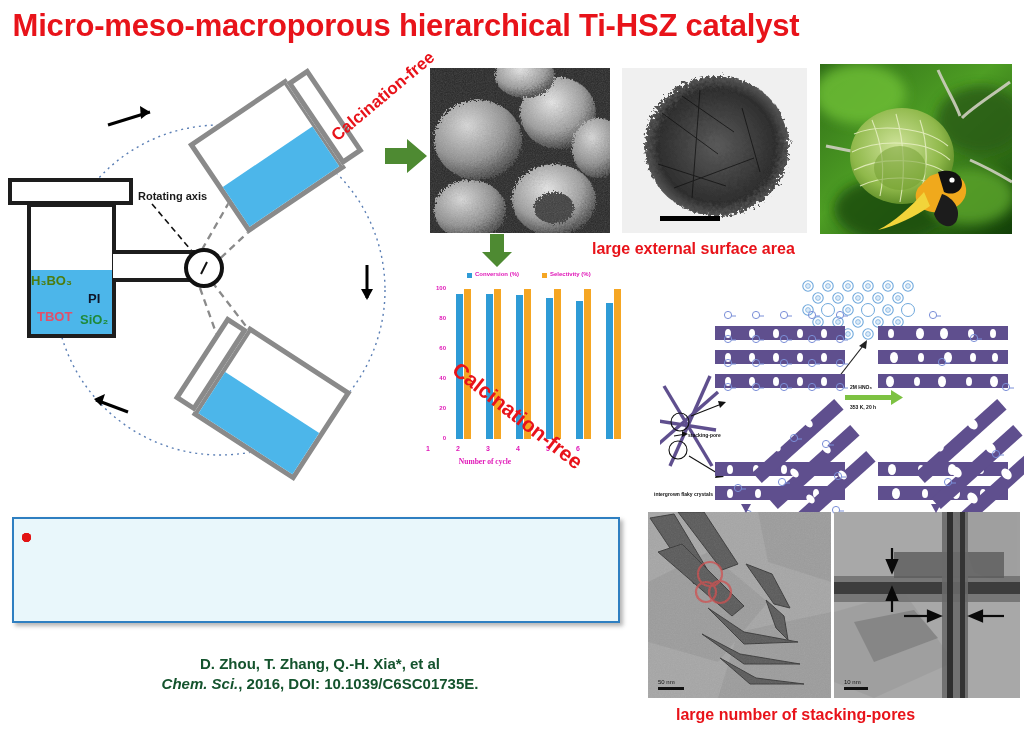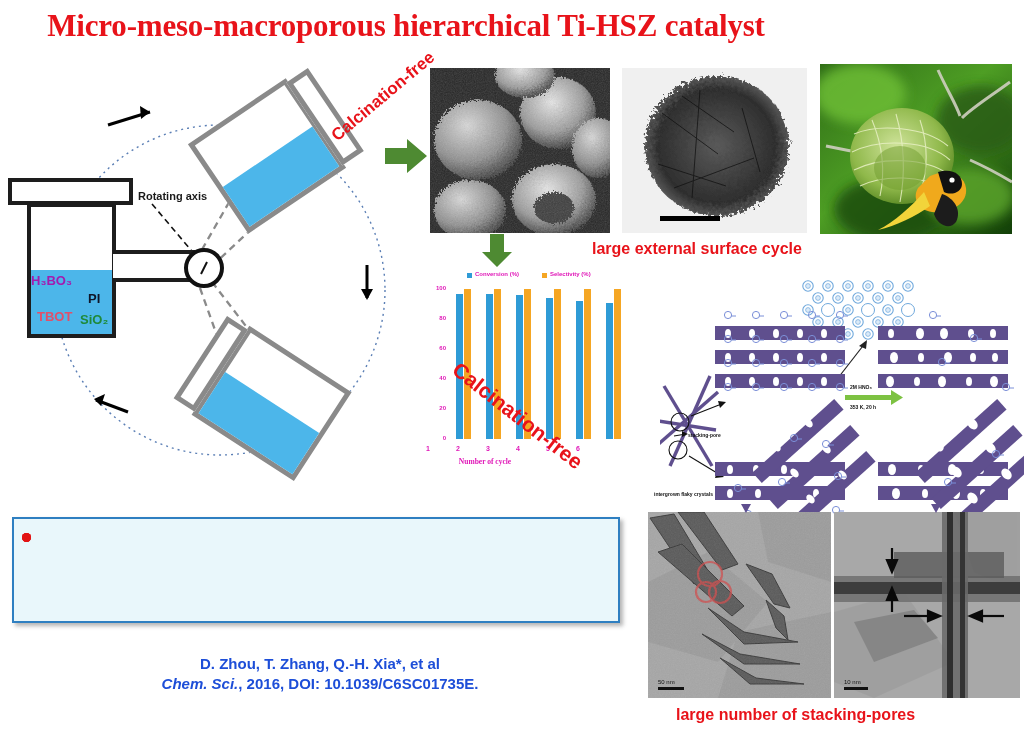--- a/index.html
+++ b/index.html
@@ -3,21 +3,21 @@
 <meta charset="utf-8">
 <style>
   html,body{margin:0;padding:0;background:#ffffff;}
   body{width:1024px;height:736px;position:relative;overflow:hidden;
        font-family:"Liberation Sans","DejaVu Sans",sans-serif;}
   .abs{position:absolute;}
 
   
   #title{left:0;top:8px;width:812px;text-align:center;
          font-size:31px;font-weight:bold;color:#e8131a;letter-spacing:-0.2px;
-         font-family:Liberation Serif, serif;}
+         font-family:Liberation Sans, sans-serif;}
 
   
   #rotdiagram{left:0;top:70px;width:420px;height:440px;}
   .vessel-body{position:absolute;border:4px solid #1d1d1d;background:#ffffff;box-sizing:border-box;}
   .vessel-liq{position:absolute;background:#4cb6ea;}
   .cap{position:absolute;border:4px solid #1d1d1d;background:#fff;box-sizing:border-box;}
   .reagent{position:absolute;font-size:13px;font-weight:bold;white-space:nowrap;}
   .tilted{position:absolute;transform-origin:center center;}
   .tbody{position:absolute;border:5px solid #8a8a8a;background:#fff;box-sizing:border-box;}
   .tliq{position:absolute;background:#4cb6ea;}
@@ -49,21 +49,21 @@
   #cnbox{left:12px;top:517px;width:608px;height:106px;
          border:2px solid #2e7fc1;background:#e9f7fb;box-sizing:border-box;
          box-shadow:3px 3px 4px rgba(90,90,90,.45);}
   .cnline{position:relative;color:#1722c8;font-weight:bold;font-size:17.5px;
           line-height:33px;white-space:nowrap;padding-left:24px;
           font-family:"DejaVu Sans","Liberation Sans",sans-serif;}
   .cndot{position:absolute;left:8px;top:12px;width:9px;height:9px;border-radius:50%;
          background:#e21414;}
 
   
-  .cite{position:absolute;width:620px;text-align:center;color:#1d4ed8;
+  .cite{position:absolute;width:620px;text-align:center;color:#14532d;
         font-weight:bold;font-size:15px;white-space:nowrap;}
   .cite i{font-style:italic;}
 
   
   #schem{left:660px;top:280px;width:364px;height:230px;}
   .slab{position:absolute;background:#5f4f8e;}
   .pore{position:absolute;background:#ffffff;border-radius:50%;}
   .slabel{position:absolute;font-size:5px;font-weight:bold;color:#111;white-space:nowrap;}
   .flake{position:absolute;background:#5f4f8e;transform-origin:center;}
 </style>
@@ -97,21 +97,21 @@
   <div class="vessel-liq" style="left:31px;top:200px;width:81px;height:64px;"></div>
 
   <div class="vessel-body" style="left:113px;top:180px;width:82px;height:32px;border-left:none;"></div>
   <div class="hub" style="left:184px;top:178px;width:40px;height:40px;"></div>
   <svg width="18" height="18" style="position:absolute;left:196px;top:190px;">
     <path d="M11,2 L5,14" stroke="#111" stroke-width="2"></path>
   </svg>
 
   <div class="rot-label" style="left:138px;top:120px;">Rotating axis</div>
 
-  <div class="reagent" style="left:31px;top:203px;color:#a21caf;">H₃BO₃</div>
+  <div class="reagent" style="left:31px;top:203px;color:#4d7c0f;">H₃BO₃</div>
   <div class="reagent" style="left:88px;top:221px;color:#0f172a;">PI</div>
   <div class="reagent" style="left:37px;top:239px;color:#e0506a;">TBOT</div>
   <div class="reagent" style="left:80px;top:242px;color:#1f8a3a;">SiO₂</div>
 
   <div class="tilted" style="left:205px;top:20px;width:160px;height:110px;transform:rotate(-34deg);">
     <div class="tbody" style="left:0;top:0;width:118px;height:108px;"></div>
     <div class="tliq" style="left:5px;top:55px;width:108px;height:48px;"></div>
     <div class="tcap" style="left:116px;top:4px;width:26px;height:100px;"></div>
   </div>
 
@@ -243,21 +243,21 @@
     <g>
       <path d="M110,112 C128,104 144,110 146,124 C148,140 130,150 112,148 C98,146 92,134 98,124 Z" fill="#f0a91c"></path>
       <path d="M104,128 C92,142 74,158 58,166 C76,162 96,152 110,142 Z" fill="#f2d43a"></path>
       <path d="M118,108 C132,104 142,110 142,120 C142,128 132,132 124,128 Z" fill="#111"></path>
       <path d="M122,130 C134,134 142,146 136,158 C130,166 118,162 114,150 Z" fill="#1c1c1c"></path>
       <circle cx="132" cy="116" r="2.6" fill="#fff"></circle>
     </g>
   </svg>
 </div>
 
-<div class="caption-red abs" style="left:592px;top:240px;font-size:16px;">large external surface cycle</div>
+<div class="caption-red abs" style="left:592px;top:240px;font-size:16px;">large external surface area</div>
 
 <svg class="abs" style="left:480px;top:234px;" width="34" height="34">
   <polygon points="10,0 24,0 24,18 32,18 17,33 2,18 10,18" fill="#4e8a32"></polygon>
 </svg>
 
 <div class="abs" id="chart">
 
   <div class="leg-sw" style="left:47px;top:8px;background:#2e9bd6;"></div>
   <div class="leg-item" style="left:55px;top:6px;">Conversion (%)</div>
   <div class="leg-sw" style="left:122px;top:8px;background:#f5a623;"></div>

